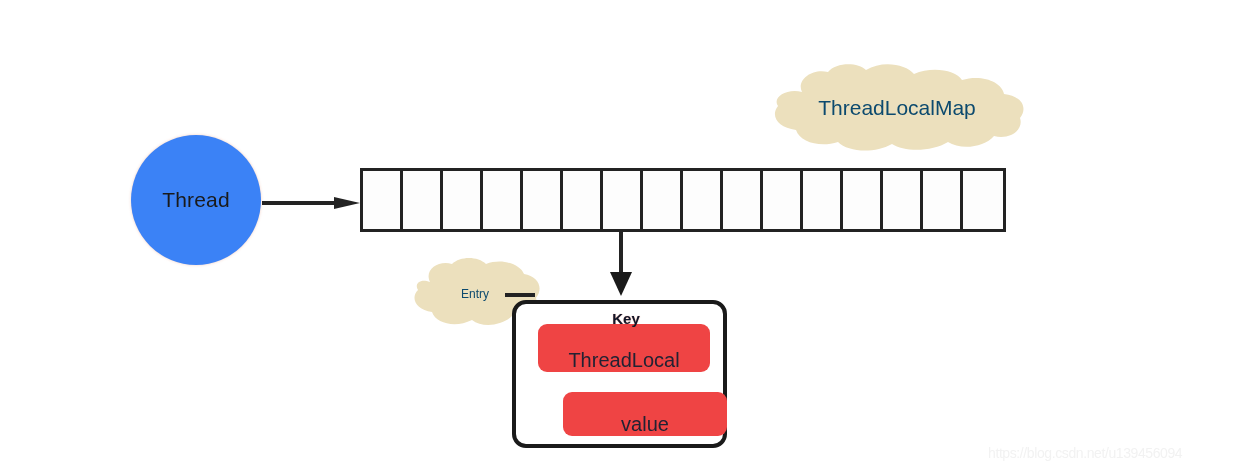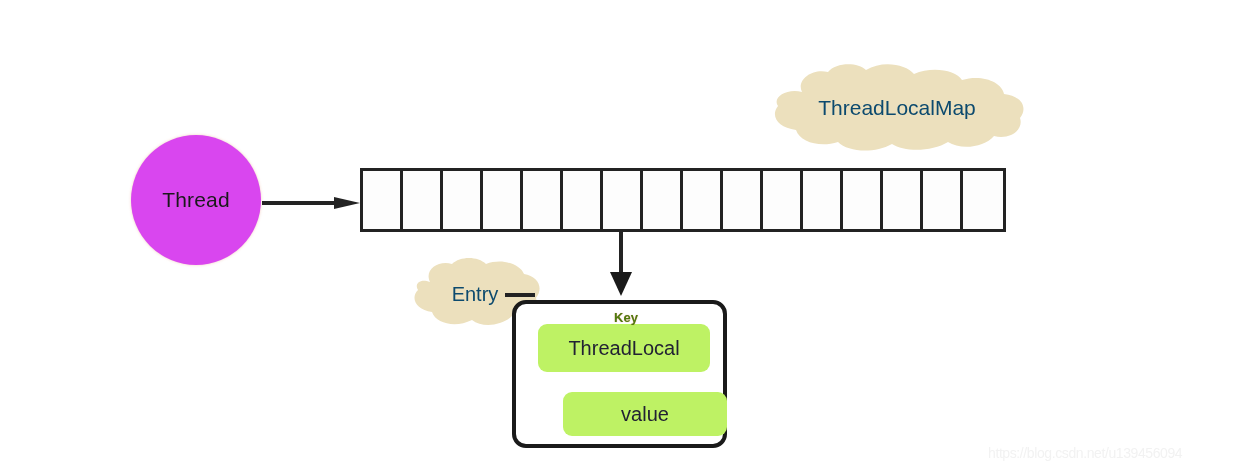--- a/index.html
+++ b/index.html
@@ -20,21 +20,21 @@
   }
 
   
   .thread-node {
     position: absolute;
     left: 131px;
     top: 135px;
     width: 130px;
     height: 130px;
     border-radius: 50%;
-    background: #d946ef;
+    background: #3b82f6;
     display: flex;
     align-items: center;
     justify-content: center;
     box-shadow: 0 0 3px rgba(240,195,180,0.8);
   }
   .thread-label {
     font-size: 21px;
     color: #1a1a1a;
     font-family: "Liberation Sans", sans-serif;
     letter-spacing: 0.2px;
@@ -97,21 +97,21 @@
     width: 262px;
     height: 92px;
   }
   #cloud-map .cloud-label { font-size: 21px; }
   #cloud-entry {
     left: 408px;
     top: 256px;
     width: 134px;
     height: 76px;
   }
-  #cloud-entry .cloud-label { font-size: 20px; }
+  #cloud-entry .cloud-label { font-size: 12px; }
 
   
   .arrow-v {
     position: absolute;
     left: 608px;
     top: 230px;
     width: 26px;
     height: 66px;
   }
 
@@ -132,24 +132,24 @@
     top: 300px;
     width: 215px;
     height: 148px;
     border: 4px solid #1a1a1a;
     border-radius: 14px;
     background: #ffffff;
     box-sizing: border-box;
   }
   .slot {
     position: absolute;
-    background: #bef264;
+    background: #ef4444;
     border-radius: 9px;
     display: flex;
-    align-items: center;
+    align-items: flex-end;
     justify-content: center;
     color: #222233;
     font-family: "Liberation Sans", sans-serif;
     font-size: 20px;
   }
   .slot-key {
     left: 22px;
     top: 20px;
     width: 172px;
     height: 48px;
@@ -159,23 +159,23 @@
     top: 88px;
     width: 164px;
     height: 44px;
   }
   .key-tag {
     position: absolute;
     left: 596px;
     top: 310px;
     width: 60px;
     text-align: center;
-    font-size: 13px;
+    font-size: 15px;
     font-weight: bold;
-    color: #4d7c0f;
+    color: #0f172a;
     font-family: "Liberation Sans", sans-serif;
     text-shadow: 0 0 1px rgba(232,48,11,0.5);
   }
 
   
   .watermark {
     position: absolute;
     left: 988px;
     top: 445px;
     font-size: 14px;

